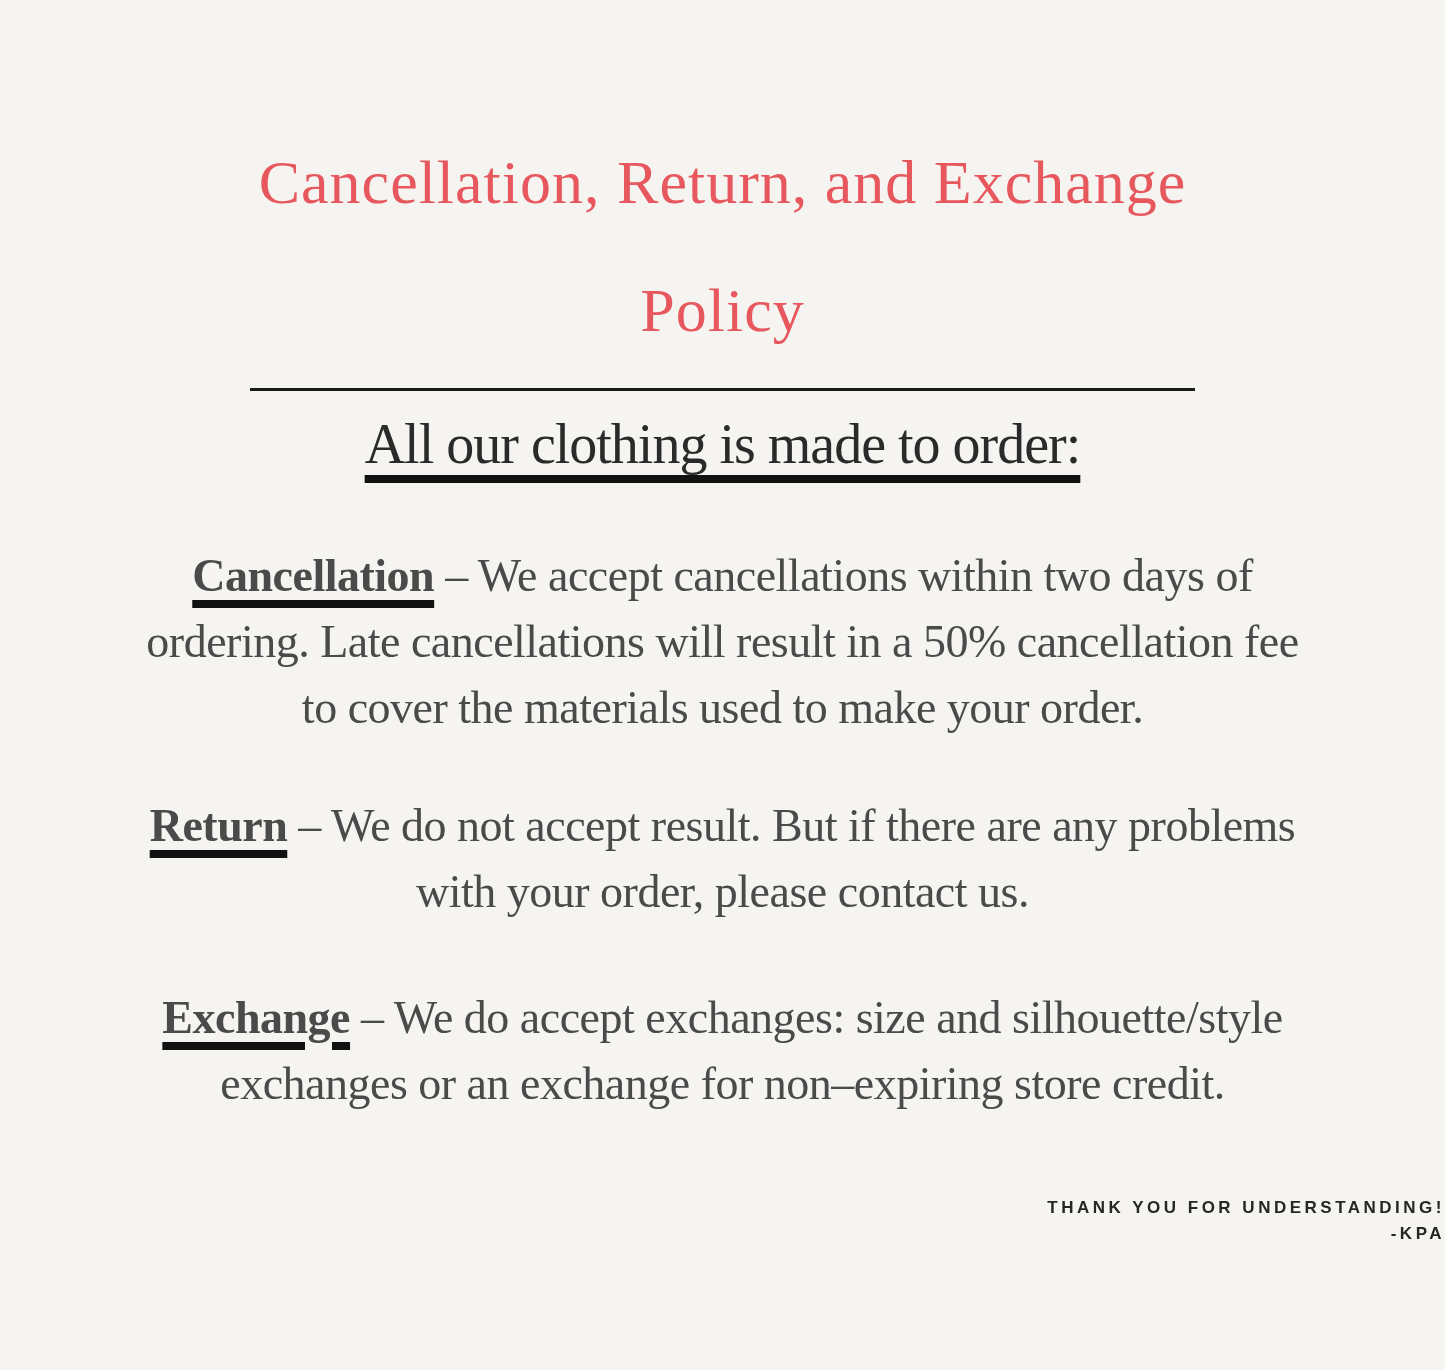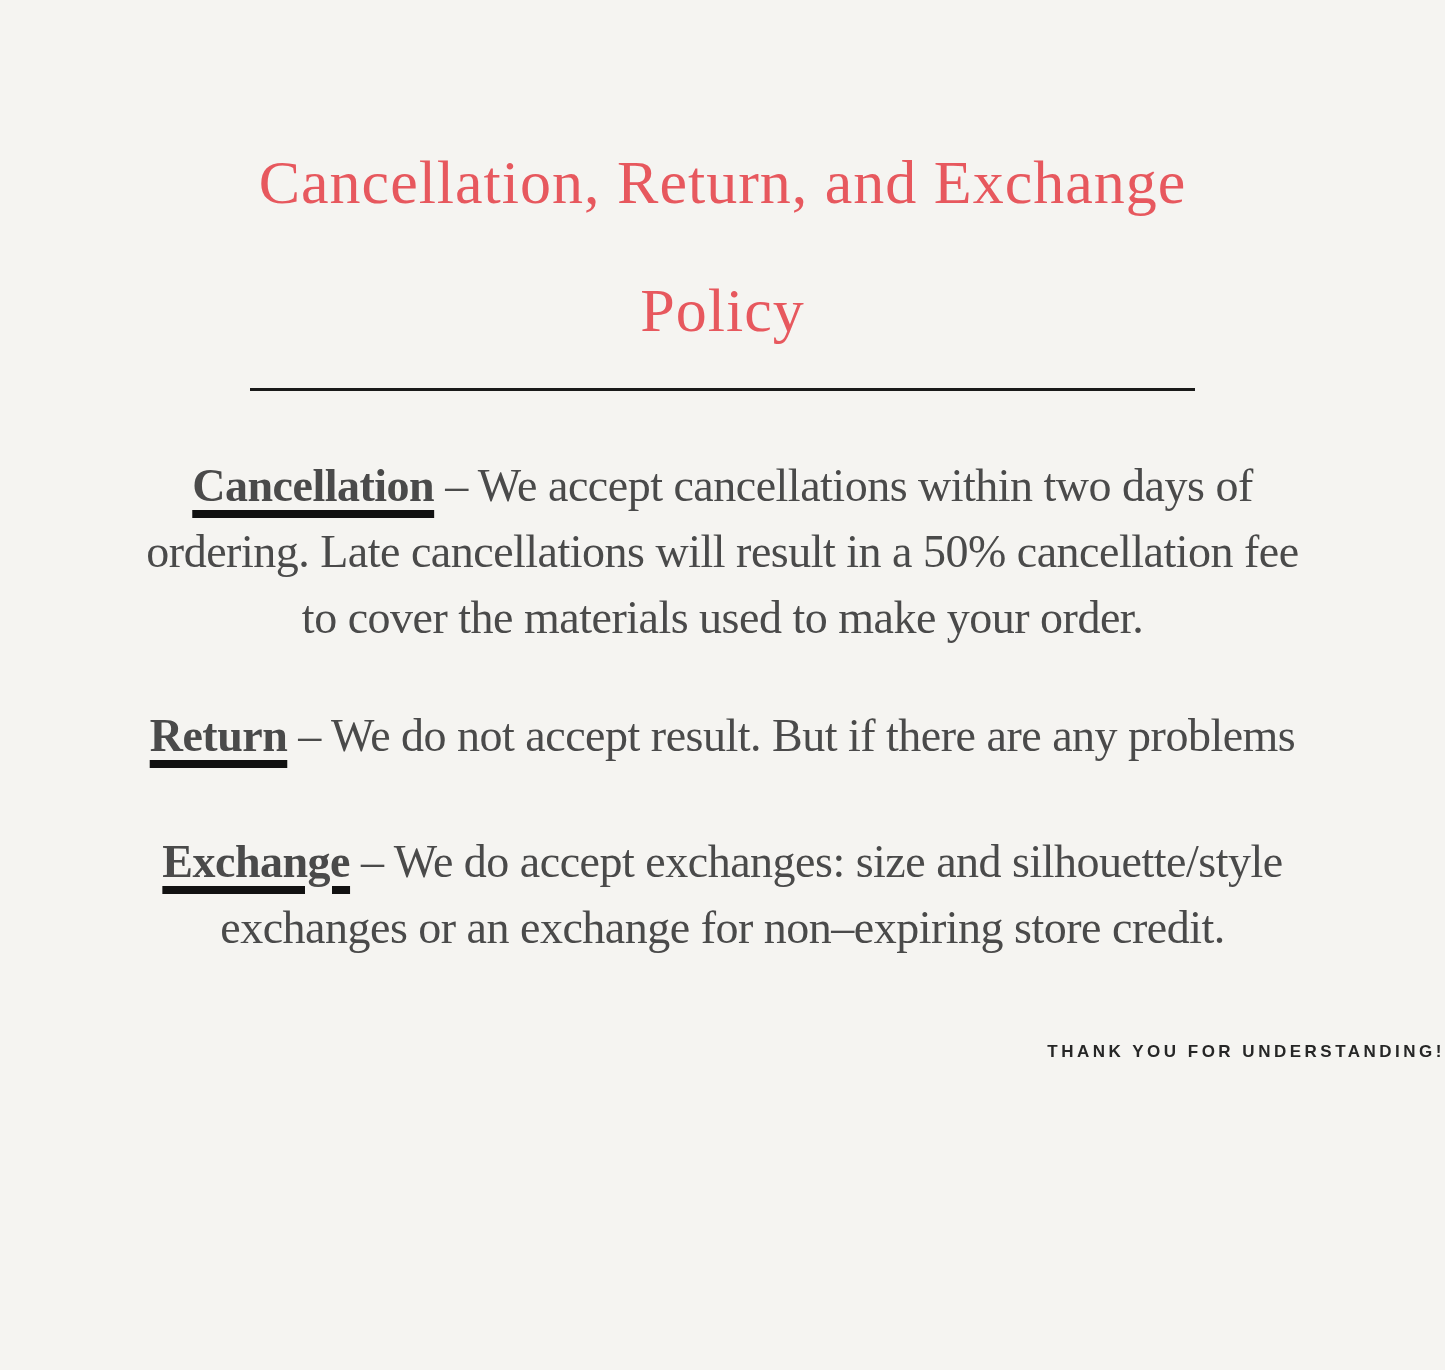--- a/index.html
+++ b/index.html
@@ -85,33 +85,36 @@
 
 <div class="canvas">
 
   <h1 class="title">
     <span class="t-line">Cancellation, Return, and Exchange</span>
     <span class="t-line">Policy</span>
   </h1>
 
   <div class="divider"></div>
 
+  <h2 class="subtitle">All our clothing is made to order:</h2>
 
   <p class="policy policy-cancellation">
     <span class="p-line"><span class="term">Cancellation</span><span> – We accept cancellations within two days of</span></span>
     <span class="p-line">ordering. Late cancellations will result in a 50% cancellation fee</span>
     <span class="p-line">to cover the materials used to make your order.</span>
   </p>
 
   <p class="policy policy-return">
     <span class="p-line"><span class="term">Return</span><span> – We do not accept result. But if there are any problems</span></span>
+    <span class="p-line">with your order, please contact us.</span>
   </p>
 
   <p class="policy policy-exchange">
     <span class="p-line"><span class="term">Exchange</span><span> – We do accept exchanges: size and silhouette/style</span></span>
     <span class="p-line">exchanges or an exchange for non–expiring store credit.</span>
   </p>
 
   <div class="footer">
     <span class="f-line">THANK YOU FOR UNDERSTANDING!</span>
+    <span class="f-line">-KPA</span>
   </div>
 
 </div>
 
 </body></html>

